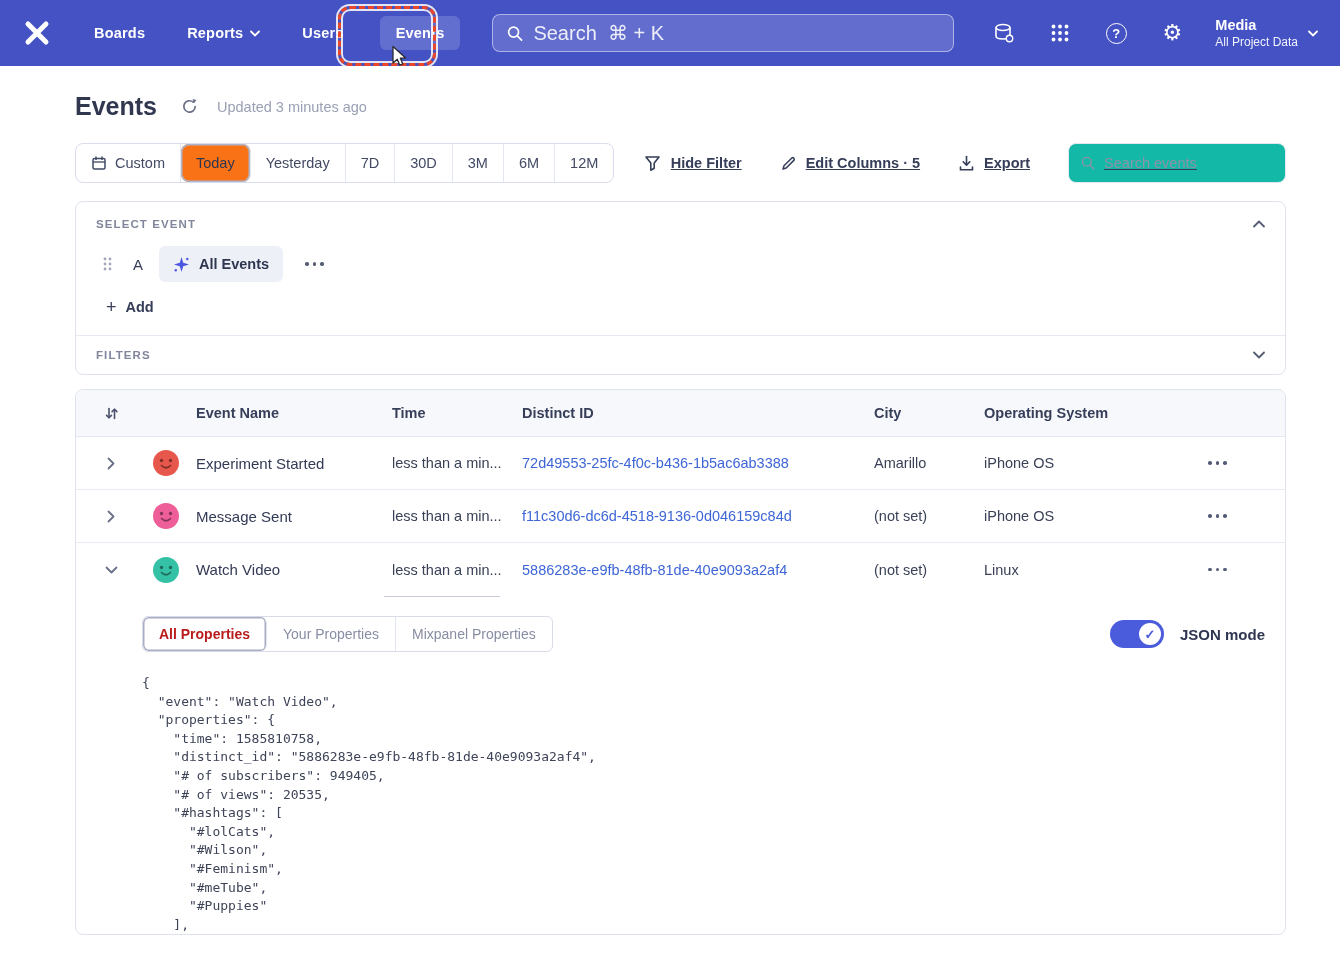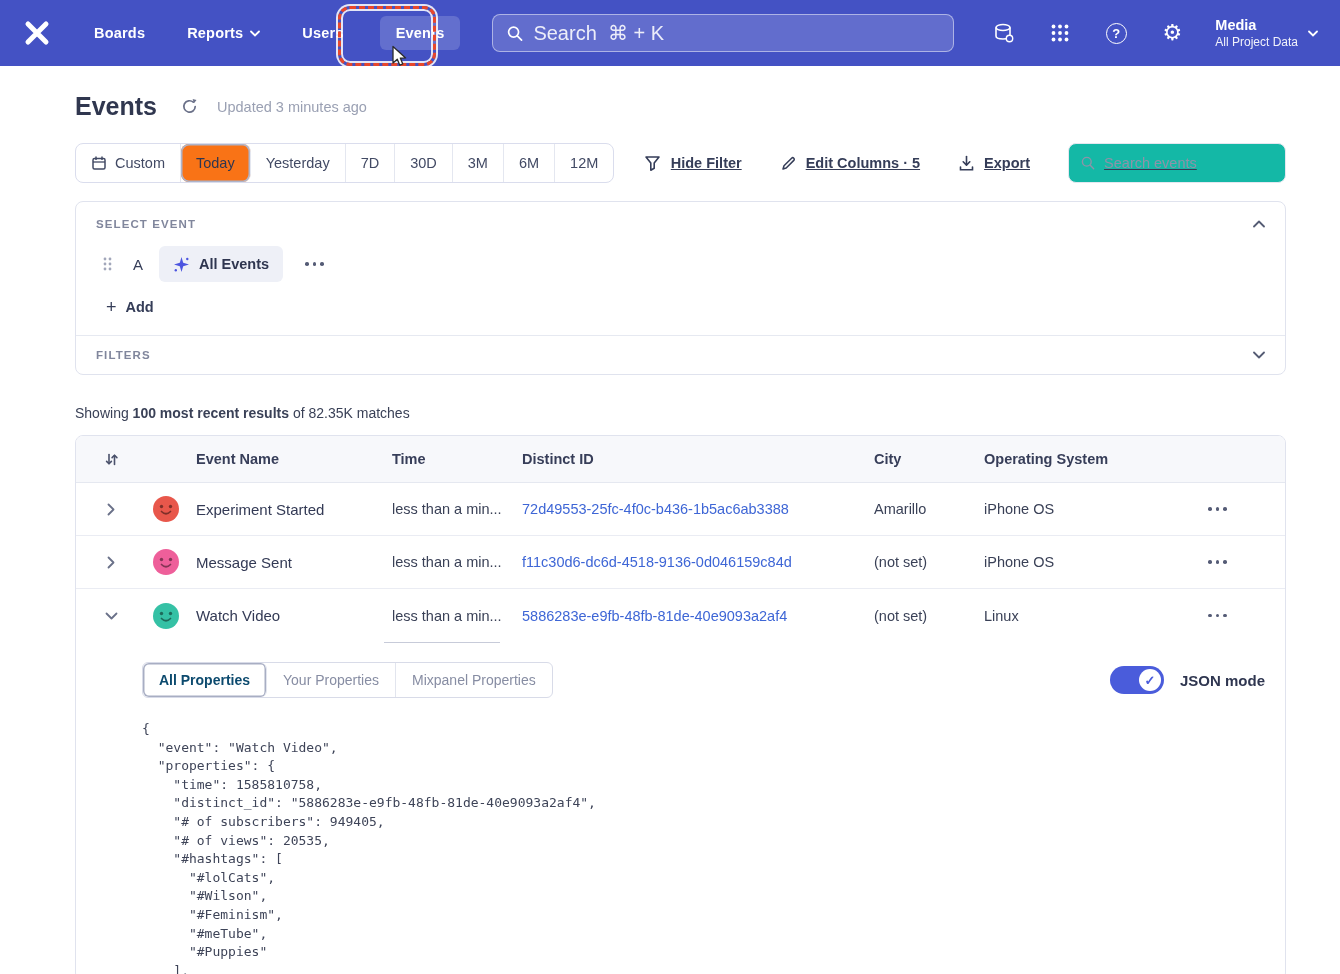--- a/index.html
+++ b/index.html
@@ -82,21 +82,21 @@
   .td.event-name { font-size:15px; color:#333a55; }
   .td.link { color:#3e66d6; cursor:pointer; }
   .time-underline { position:absolute; left:308px; bottom:-1px; width:116px; height:1px; background:#c7cbd9; }
 
   
   .detail { padding:20px 20px 0 66px; }
   .detail-top { display:flex; align-items:center; justify-content:space-between; }
   .tab-group { display:inline-flex; border:1px solid #d8dbe8; border-radius:6px; }
   .tab { height:34px; display:flex; align-items:center; padding:0 16px; font-size:14px; color:#878da3; cursor:pointer; border-right:1px solid #e2e5ee; }
   .tab:last-child { border-right:none; }
-  .tab.active { box-shadow:inset 0 0 0 1.5px #a8aec3; border-radius:6px; font-weight:700; color:#0c4a6e; background:#fff; }
+  .tab.active { box-shadow:inset 0 0 0 1.5px #a8aec3; border-radius:6px; font-weight:700; color:#b91c1c; background:#fff; }
   .json-toggle-wrap { display:flex; align-items:center; gap:16px; }
   .toggle { width:54px; height:28px; border-radius:14px; background:#4a5cdb; position:relative; cursor:pointer; }
   .toggle .knob { position:absolute; right:3px; top:3px; width:22px; height:22px; border-radius:50%; background:#fff; display:flex; align-items:center; justify-content:center; color:#4a5cdb; font-size:13px; font-weight:700; }
   .json-mode-label { font-size:15px; font-weight:600; color:#2f3650; }
   .json-pre { margin-top:22px; font-family:"DejaVu Sans Mono", monospace; font-size:13px; line-height:18.6px; color:#3e4458; white-space:pre; }
 </style>
 </head>
 <body>
 
 <div class="navbar">
@@ -290,21 +290,20 @@
       </div>
     </div>
     <div class="filters-row">
       <span class="section-label">FILTERS</span>
       <svg width="12" height="8" viewBox="0 0 12 8">
           <polyline points="1,1.5 6,6.5 11,1.5" fill="none" stroke="#555c74" stroke-width="1.8" stroke-linecap="round" stroke-linejoin="round"></polyline>
         </svg>
     </div>
   </div>
 
-  <div class="results-line"><span>Showing </span><b>100 most recent results</b><span> of 82.35K matches</span></div>
 
   <div class="table-card">
     <div class="tgrid thead">
       <div class="cell-center">
         <svg width="15" height="15" viewBox="0 0 15 15">
             <line x1="5" y1="2.5" x2="5" y2="11.5" stroke="#4a516b" stroke-width="1.6" stroke-linecap="round"></line>
             <polyline points="2.6,9.4 5,11.8 7.4,9.4" fill="none" stroke="#4a516b" stroke-width="1.6" stroke-linecap="round" stroke-linejoin="round"></polyline>
             <line x1="10.5" y1="12.5" x2="10.5" y2="3.5" stroke="#4a516b" stroke-width="1.6" stroke-linecap="round"></line>
             <polyline points="8.1,5.6 10.5,3.2 12.9,5.6" fill="none" stroke="#4a516b" stroke-width="1.6" stroke-linecap="round" stroke-linejoin="round"></polyline>
           </svg>

